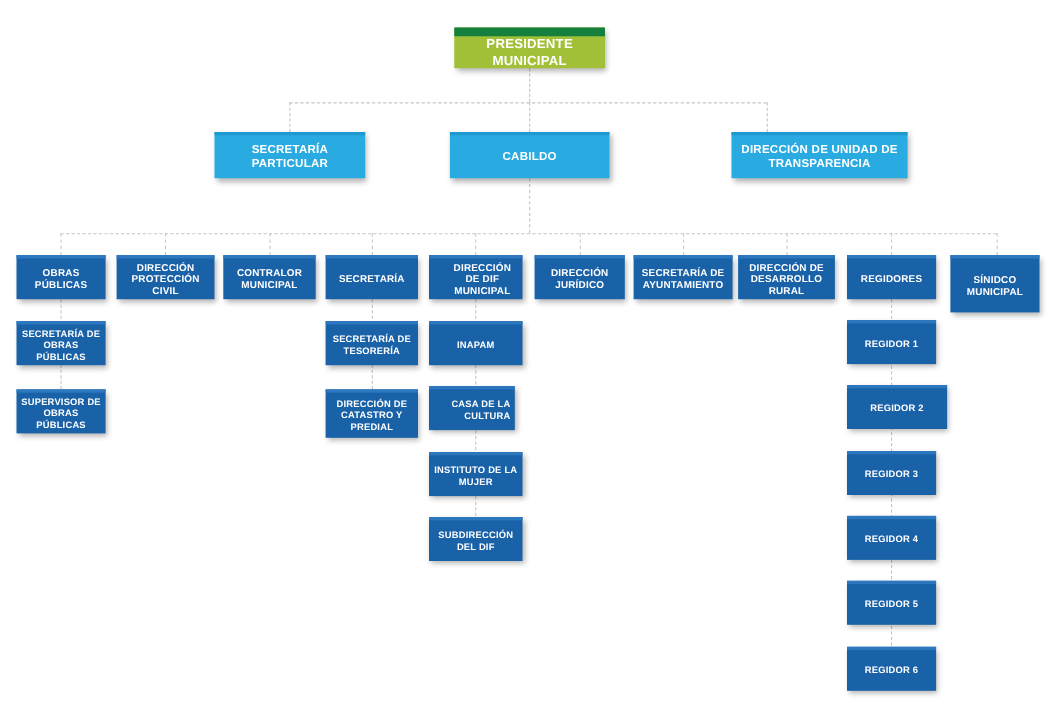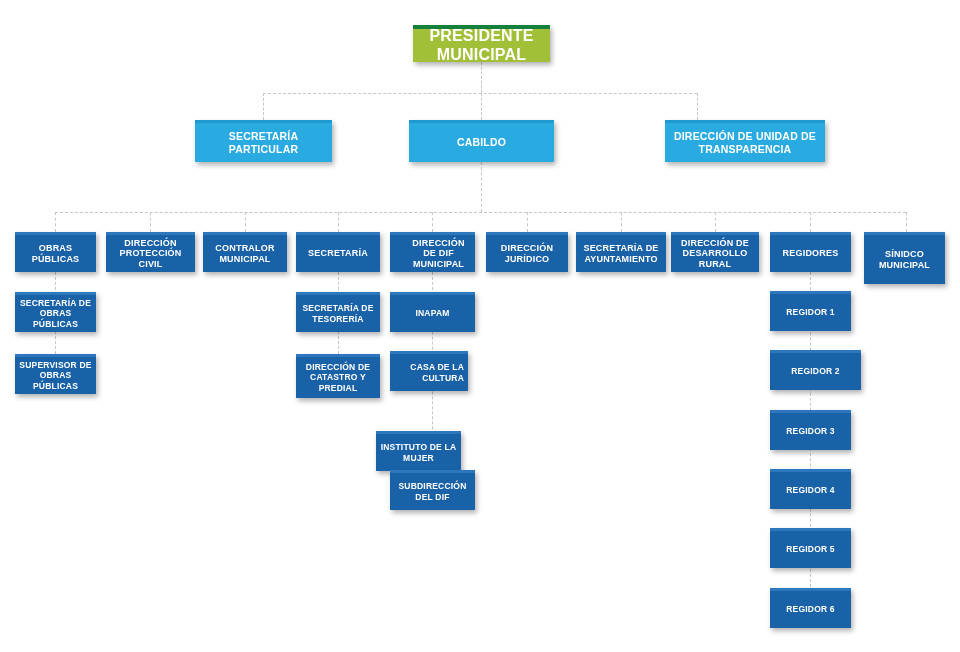--- a/index.html
+++ b/index.html
@@ -29,22 +29,22 @@
     color: #ffffff;
     font-weight: bold;
     letter-spacing: 0.2px;
     line-height: 1.18;
     padding: 2px 4px;
     z-index: 5;
     box-shadow: 2px 3px 5px rgba(0,0,0,0.30);
   }
   .node.green {
     background: #A2C037;
-    border-top: 4px solid #15803d;
-    font-size: 16px;
+    border-top: 8px solid #15803d;
+    font-size: 12px;
   }
   .node.cyan {
     background: #29ABE2;
     border-top: 3px solid #1E9AD0;
     font-size: 10.5px;
   }
   .node.blue {
     background: #1A62A8;
     border-top: 3px solid #2C77BE;
     font-size: 9px;
@@ -160,21 +160,21 @@
   <div class="node blue small" style="left:296px; top:354px; width:84px; height:44px;">
     <span>DIRECCIÓN DE CATASTRO Y PREDIAL</span>
   </div>
 
   <div class="node blue small" style="left:390px; top:292px; width:85px; height:40px;">
     <span>INAPAM</span>
   </div>
   <div class="node blue small" style="left:390px; top:351px; width:78px; height:40px;text-align:right;">
     <span>CASA DE LA CULTURA</span>
   </div>
-  <div class="node blue small" style="left:376px; top:411px; width:85px; height:40px;margin-top:20px;">
+  <div class="node blue small" style="left:390px; top:411px; width:85px; height:40px;">
     <span>INSTITUTO DE LA MUJER</span>
   </div>
   <div class="node blue small" style="left:390px; top:470px; width:85px; height:40px;">
     <span>SUBDIRECCIÓN DEL DIF</span>
   </div>
 
   <div class="node blue small" style="left:770px; top:291px; width:81px; height:40px;">
     <span>REGIDOR 1</span>
   </div>
   <div class="node blue small" style="left:770px; top:350px; width:91px; height:40px;">

